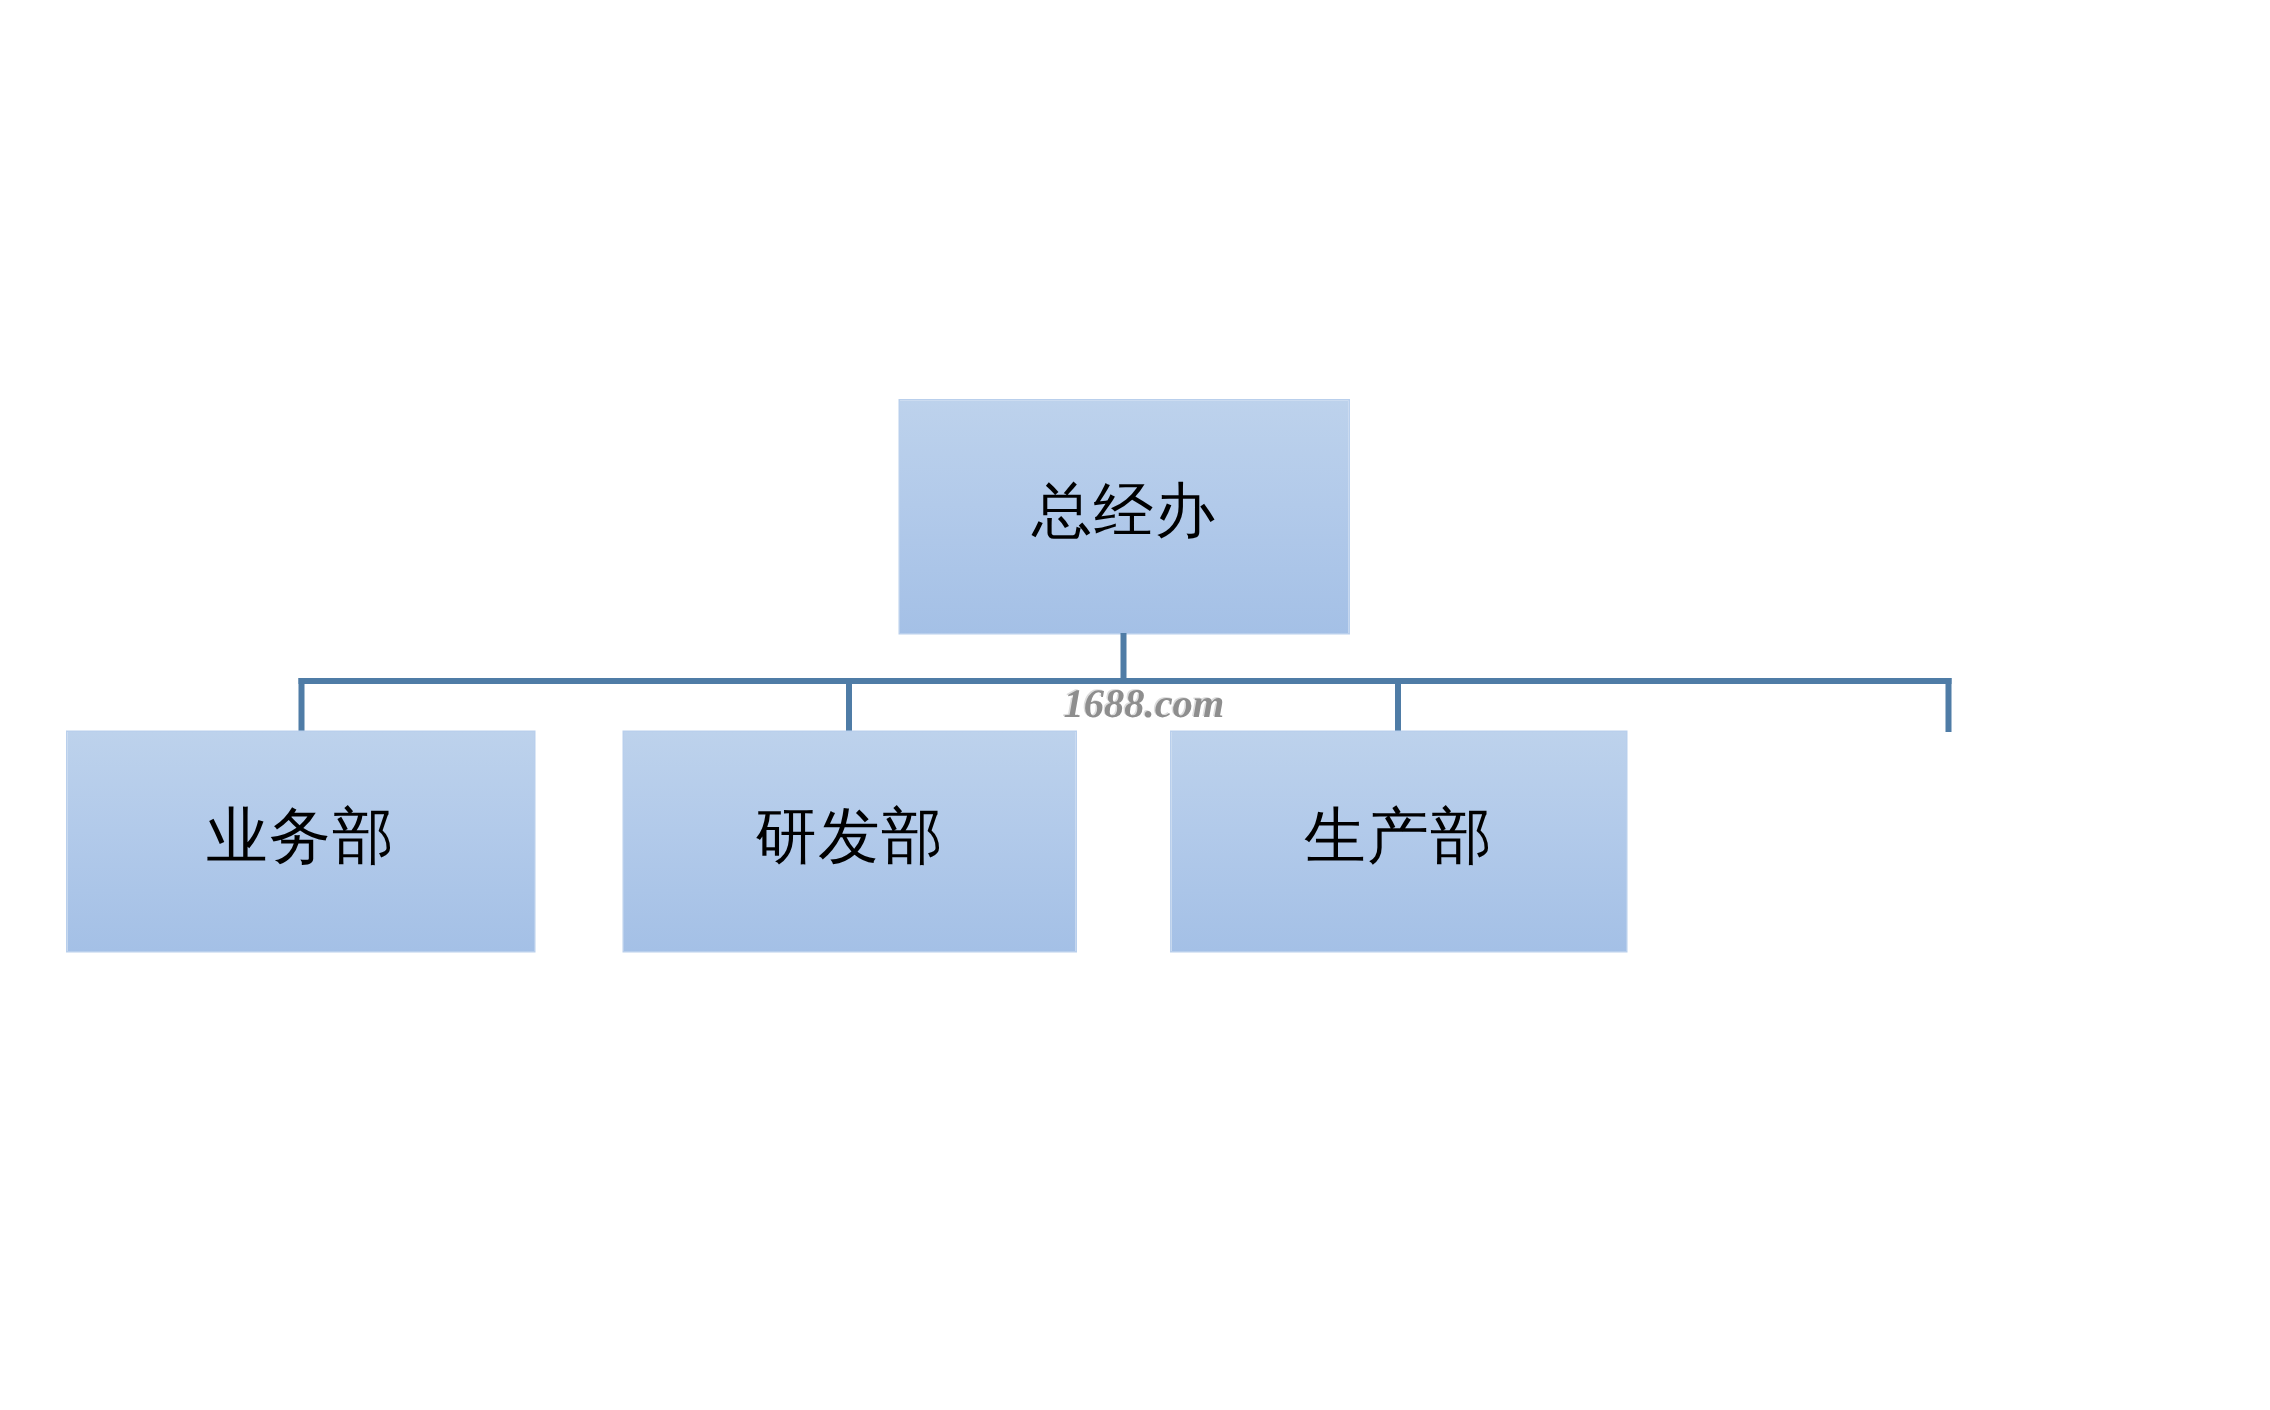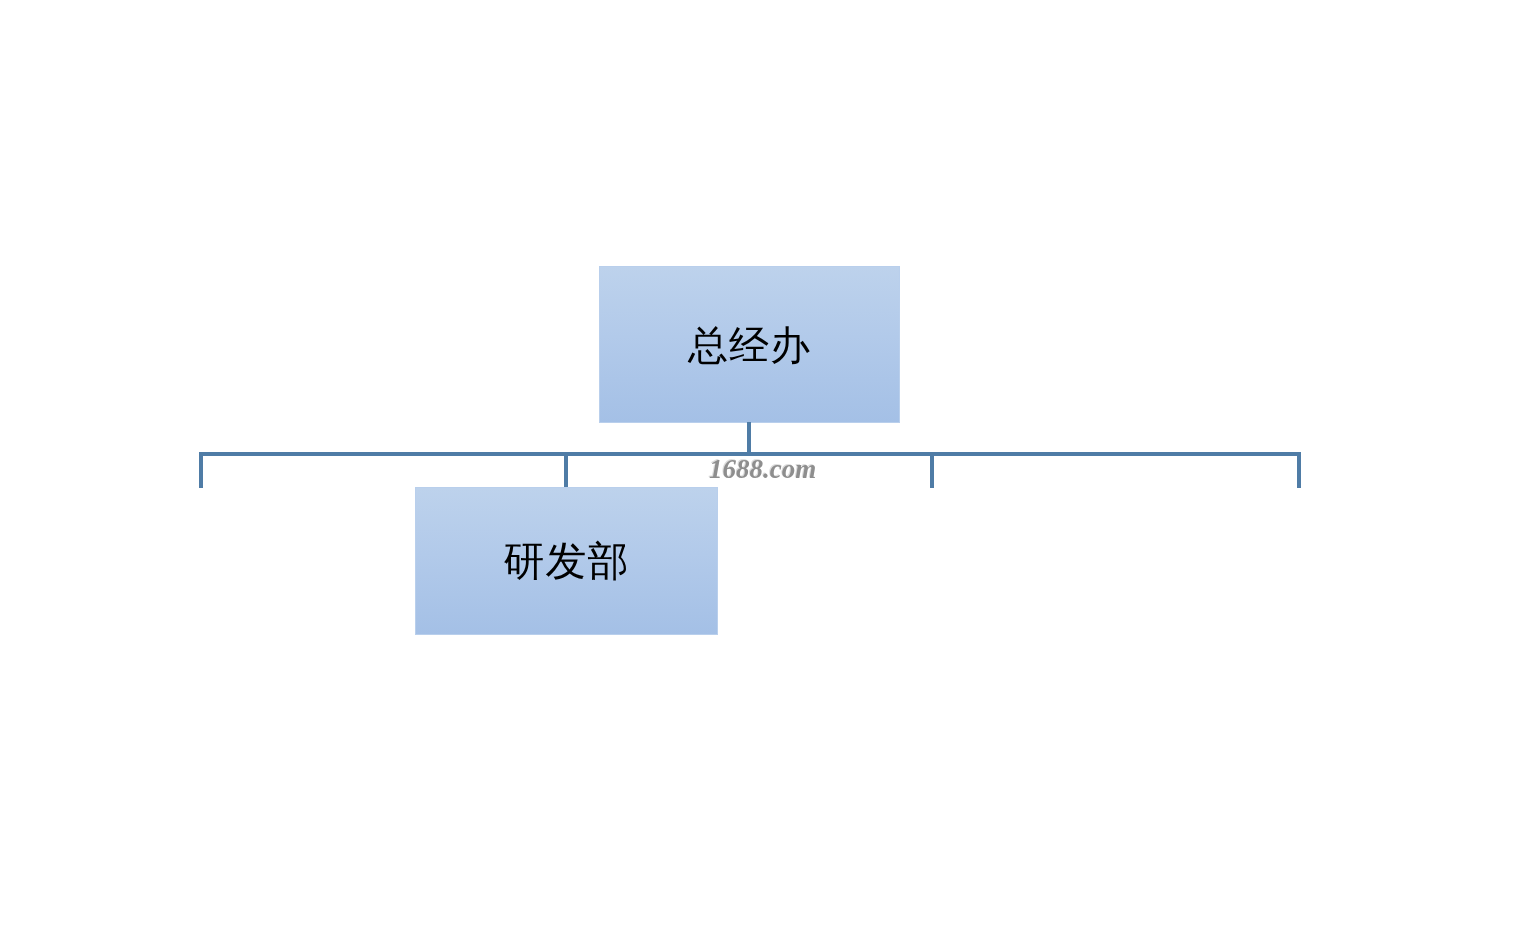--- a/index.html
+++ b/index.html
@@ -22,21 +22,21 @@
     position: absolute;
     box-sizing: border-box;
     background: linear-gradient(to bottom, #bdd2ec 0%, #b2caea 45%, #a4c0e6 100%);
     display: flex;
     align-items: center;
     justify-content: center;
     border: 1px solid #b9cfec;
   }
 
   .node-label {
-    font-family: Liberation Sans, sans-serif;
+    font-family: Liberation Mono, monospace;
     color: #000000;
     font-size: 41px;
     line-height: 1;
     letter-spacing: 1px;
     white-space: nowrap;
     -webkit-font-smoothing: antialiased;
   }
 
   .node.root {
     left: 599px;
@@ -107,22 +107,28 @@
     <span class="node-label">总经办</span>
   </div>
 
   <div class="connector conn-stem"></div>
   <div class="connector conn-bus"></div>
   <div class="connector conn-drop conn-drop-0"></div>
   <div class="connector conn-drop conn-drop-1"></div>
   <div class="connector conn-drop conn-drop-2"></div>
   <div class="connector conn-drop conn-drop-3"></div>
 
+  <div class="node child-0">
+    <span class="node-label">业务部</span>
+  </div>
 
   <div class="node child-1">
     <span class="node-label">研发部</span>
   </div>
 
+  <div class="node child-2">
+    <span class="node-label">生产部</span>
+  </div>
 
 
   <div class="watermark">1688.com</div>
 
 </div>
 
 </body></html>

